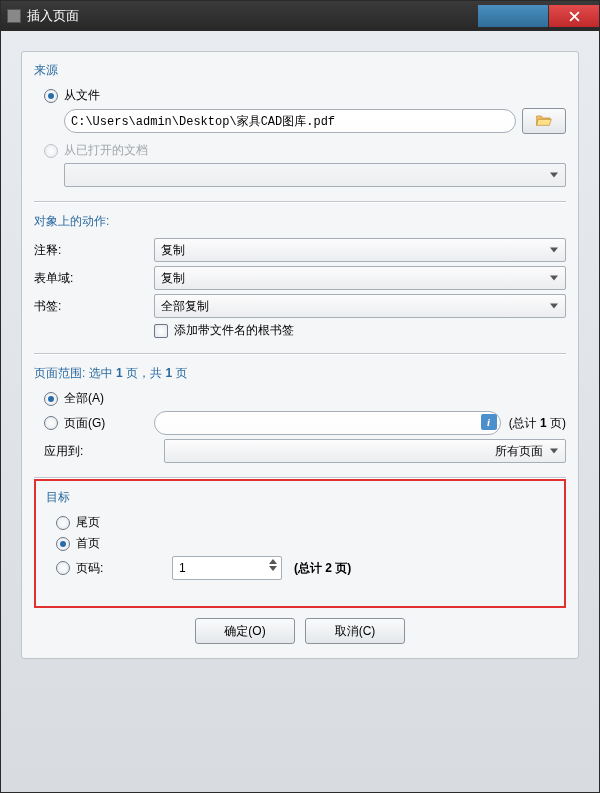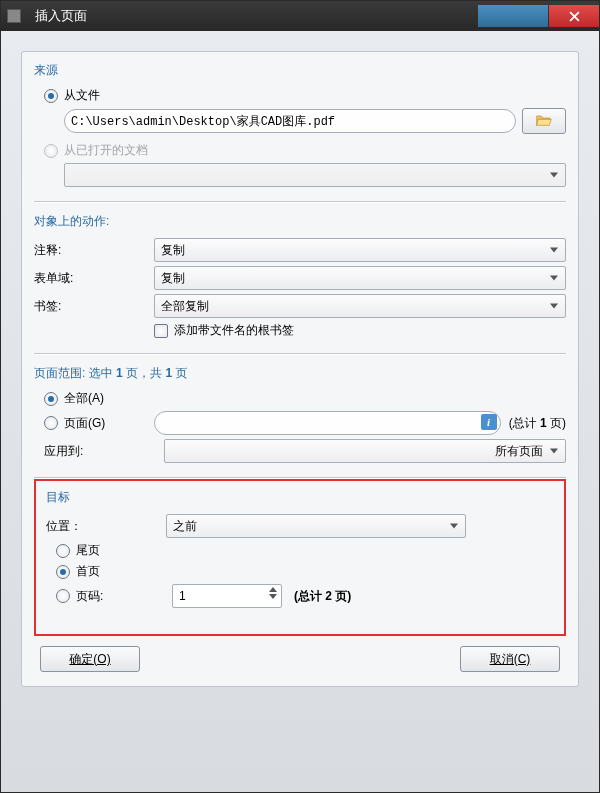--- a/index.html
+++ b/index.html
@@ -1,18 +1,18 @@
 <!DOCTYPE html>
 <html><head>
 <meta charset="utf-8">
 <style>
 * { box-sizing: border-box; margin: 0; padding: 0; font-family: "Microsoft YaHei", sans-serif; font-size: 12px; }
 body { background: #333; width: 600px; height: 793px; overflow: hidden; }
 .window { width: 600px; height: 793px; background: #ddd; border: 1px solid #2a2a2a; }
-.titlebar { height: 30px; background: linear-gradient(to bottom, #3a3a3a, #282828); display: flex; align-items: center; color: #fff; position: relative; gap: 8px; }
+.titlebar { height: 30px; background: linear-gradient(to bottom, #3a3a3a, #282828); display: flex; align-items: center; color: #fff; position: relative; }
 .titlebar-icon { width: 14px; height: 14px; background: #888; margin: 0 6px; border: 1px solid #555; }
 .titlebar-title { flex: 1; font-size: 13px; }
 .titlebar-btns { display: flex; height: 22px; }
 .titlebar-btn { width: 30px; height: 22px; margin-left: 1px; display: flex; align-items: center; justify-content: center; }
 .titlebar-close { width: 50px; background: linear-gradient(to bottom, #e24b4b, #c12a2a); border-top-right-radius: 0; color: #fff; font-size: 14px; }
 .titlebar-mid { background: linear-gradient(to bottom,#4a8fbf,#2f6e9a); width: 70px; color:#666; font-size:10px;}
 .body { padding: 20px; background: linear-gradient(to bottom, #e8ecf0, #d8dce0); height: calc(100% - 30px); }
 .panel { background: #f5f6f7; border: 1px solid #bfc5cb; border-radius: 3px; padding: 10px 12px 14px; }
 fieldset { border: none; margin-bottom: 10px; }
 .fs-title { color: #2a6aa0; margin-bottom: 8px; }
@@ -27,21 +27,21 @@
 .disabled { color: #a0a5ab; }
 .disabled .radio { border-color:#bcc2c9; }
 .btn { height: 26px; border: 1px solid #8a929c; border-radius: 3px; background: linear-gradient(to bottom,#fafbfc,#e4e7ea); padding: 0 18px; }
 .browse-btn { width: 44px; height: 26px; display:flex; align-items:center; justify-content:center; border:1px solid #8a929c; border-radius:3px; background:linear-gradient(to bottom,#fafbfc,#e4e7ea); margin-left:6px; }
 .folder-icon svg { width:16px; height:14px; }
 .label-cell { width: 120px; text-align: left; padding-right: 6px; }
 .info-icon { width:16px; height:16px; background:#4b8fcc; border-radius:2px; display:inline-flex; align-items:center; justify-content:center; color:#fff; font-style:italic; font-weight:bold; font-size:11px; position:absolute; right:4px; top:3px; font-family:serif;}
 .input-wrap { position: relative; flex:1; }
 .sep { height: 1px; background: linear-gradient(to right, #c6ccd3, #c6ccd3); margin: 6px 0 10px; border-top:1px solid #c0c6cd; border-bottom:1px solid #fff; }
 .red-box { border: 2px solid #e03030; padding: 8px 10px 12px; }
-.footer { display:flex; justify-content:space-between; gap:10px; padding: 10px 6px 0; text-decoration: underline; }
+.footer { display:flex; justify-content:center; gap:10px; padding: 10px 6px 0; }
 .spinner { width: 110px; height:24px; border:1px solid #a6aeb8; border-radius:2px; background:#fff; padding:0 6px; position:relative; display:flex; align-items:center; }
 .spinner::after { content:""; position:absolute; right:5px; top:4px; width:8px; height:14px; background: linear-gradient(#555 0 2px, transparent 2px 5px, #555 5px 7px, transparent 7px 12px, #555 12px 14px); opacity:0; }
 .spinner .arrows { position:absolute; right:4px; top:2px; display:flex; flex-direction:column; gap:2px;}
 .spinner .arrows span { width:0; height:0; border-left:4px solid transparent; border-right:4px solid transparent; }
 .spinner .arrows .up { border-bottom:5px solid #555; }
 .spinner .arrows .dn { border-top:5px solid #555; }
 </style>
 </head>
 <body>
 
@@ -151,26 +151,20 @@
             </div>
           </div>
         </div>
       </fieldset>
 
       <div class="sep" style="margin-bottom:0;"></div>
 
       <div class="red-box">
         <fieldset>
           <div class="fs-title">目标</div>
-          <div class="row">
-            <div class="label-cell">位置：</div>
-            <div class="select" style="flex:1; max-width:300px;">
-              <span>之前</span>
-            </div>
-          </div>
           <div style="padding-left:10px; margin-top:4px;">
             <div class="row">
               <input type="radio" class="radio" style="">
               <label>尾页</label>
             </div>
             <div class="row">
               <input type="radio" class="radio" checked="" style="">
               <label>首页</label>
             </div>
             <div class="row">

